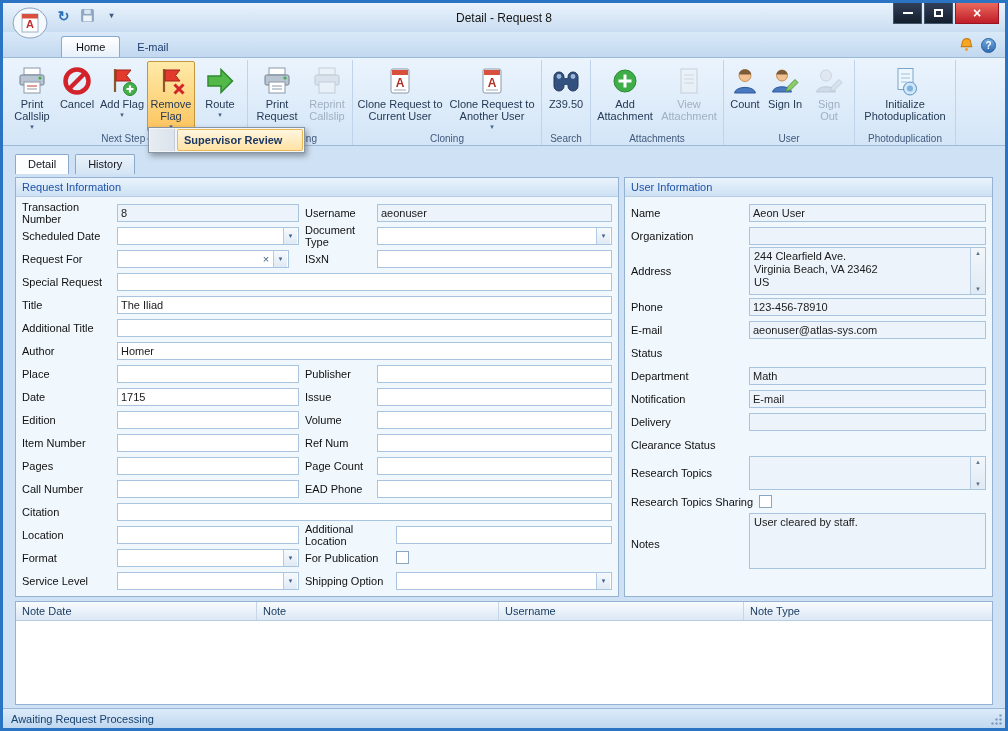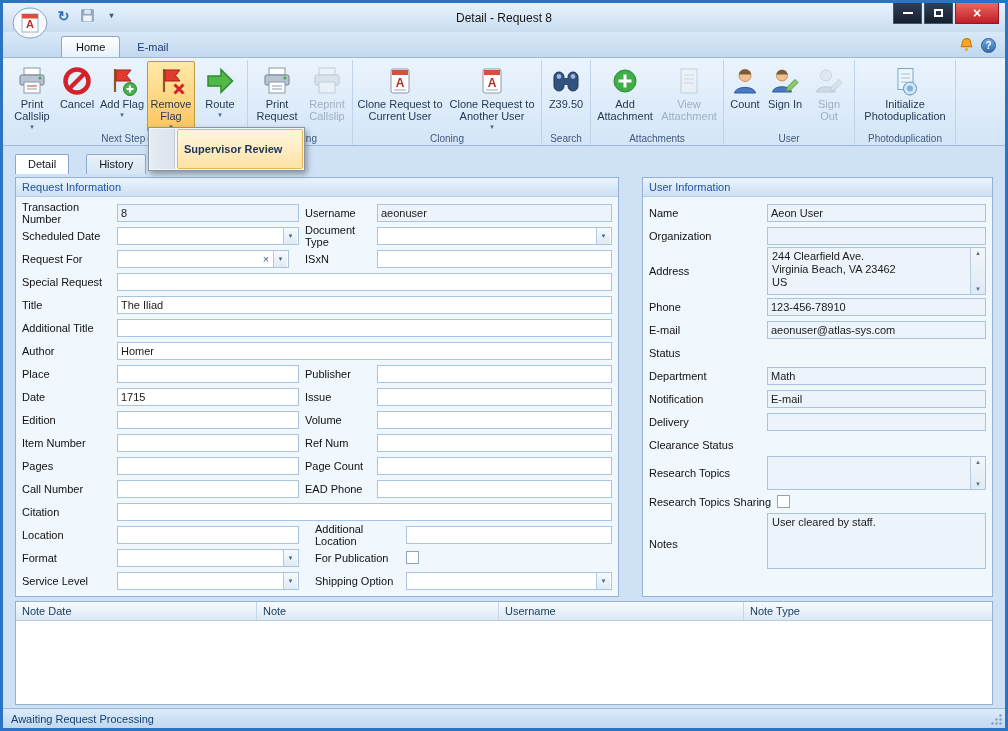--- a/index.html
+++ b/index.html
@@ -38,43 +38,43 @@
 .rbtn.disabled .rlabel{color:#9fb0c2}
 .ricon{width:32px;height:32px;flex:none;margin-bottom:1px}
 .ricon svg{width:100%;height:100%}
 .glabel{position:absolute;left:0;right:0;bottom:1px;text-align:center;font-size:10px;color:#40597c;white-space:nowrap}
 .gdd{font-size:7px;margin-left:2px}
 
 .w50{width:50px}.w40{width:40px}.w48{width:48px}.w54{width:54px}.w46{width:46px}
 .w90{width:90px}.w94{width:94px}.w44{width:44px}.w64{width:64px}
 .w38{width:38px}.w42{width:42px}.w96{width:96px}
 
-.menu{position:absolute;left:145px;top:124px;width:157px;height:44px;background:#f2f6fa;border:1px solid #8795a5;box-shadow:2px 3px 6px rgba(0,0,0,.35);z-index:60;display:flex;align-items:stretch;padding:1px}
+.menu{position:absolute;left:145px;top:124px;width:157px;height:26px;background:#f2f6fa;border:1px solid #8795a5;box-shadow:2px 3px 6px rgba(0,0,0,.35);z-index:60;display:flex;align-items:stretch;padding:1px}
 .menu-gutter{width:25px;background:linear-gradient(90deg,#e7ecf2,#dce3ec);border-right:1px solid #c5cdd8;flex:none}
 .menu-item{flex:1;display:flex;align-items:center;padding-left:6px;font-weight:bold;color:#1c3760;background:linear-gradient(#fff6e0,#ffe2a4);border:1px solid #e8b857;border-radius:2px;margin-left:2px}
 
 .doctabs{height:28px;flex:none;display:flex;align-items:flex-end;padding-left:12px;background:#cfe1f4}
-.dtab{padding:3px 12px 4px;border:1px solid #8ba9cc;border-bottom:none;border-radius:2px 2px 0 0;background:linear-gradient(#eaf2fa,#d5e5f4);margin-right:17px;color:#15151a}
+.dtab{padding:3px 12px 4px;border:1px solid #8ba9cc;border-bottom:none;border-radius:2px 2px 0 0;background:linear-gradient(#eaf2fa,#d5e5f4);margin-right:6px;color:#15151a}
 .dtab.active{background:#fdfeff}
 
-.content{flex:1;display:flex;gap:23px;padding:3px 12px 4px;min-height:0}
+.content{flex:1;display:flex;gap:5px;padding:3px 12px 4px;min-height:0}
 .panel{border:1px solid #96b2d2;background:#f0f7fd;display:flex;flex-direction:column;min-height:0}
 .panel.left{width:604px;flex:none}
 .panel.right{flex:1}
 .phead{height:19px;flex:none;background:linear-gradient(#eaf3fc,#cde1f4);border-bottom:1px solid #b7cde4;display:flex;align-items:center;padding-left:6px;color:#1f52a8}
 .pbody{flex:1;padding:4px 6px 0 4px;overflow:hidden}
 .frow{display:flex;align-items:center;height:23px}
 .frow.tall{align-items:center}
 .frow.talltop{align-items:center}
 .frow.talltop .lbl{padding-top:5px}
 .h48{height:48px}.h34{height:34px}.h56{height:56px}
 .lbl{color:#101010;flex:none}
 .l1{width:97px;padding-left:2px}
 .l2{width:72px;margin-left:6px}
-.l2w{width:91px;margin-left:16px}
+.l2w{width:91px;margin-left:6px}
 .lr{width:120px;padding-left:2px}
 .input{height:18px;background:#fff;border:1px solid #a9c4de;display:flex;align-items:center;padding:0 3px;overflow:hidden}
 .f1{width:182px;flex:none}
 .f2{flex:1}
 .rfw{width:172px;flex:none}
 .ro{background:#edf3fa}
 .ival{flex:1;white-space:nowrap;overflow:hidden}
 .arrowbox{width:14px;height:16px;flex:none;margin-right:-2px;border-left:1px solid #b3cbe2;background:linear-gradient(#f7fafd,#dfeaf5);display:flex;align-items:center;justify-content:center;font-size:7px;color:#44618a}
 .clearx{width:14px;flex:none;text-align:center;color:#44618a;font-size:11px}
 .checkbox{width:13px;height:13px;border:1px solid #8ca6c2;background:#fff;flex:none}

